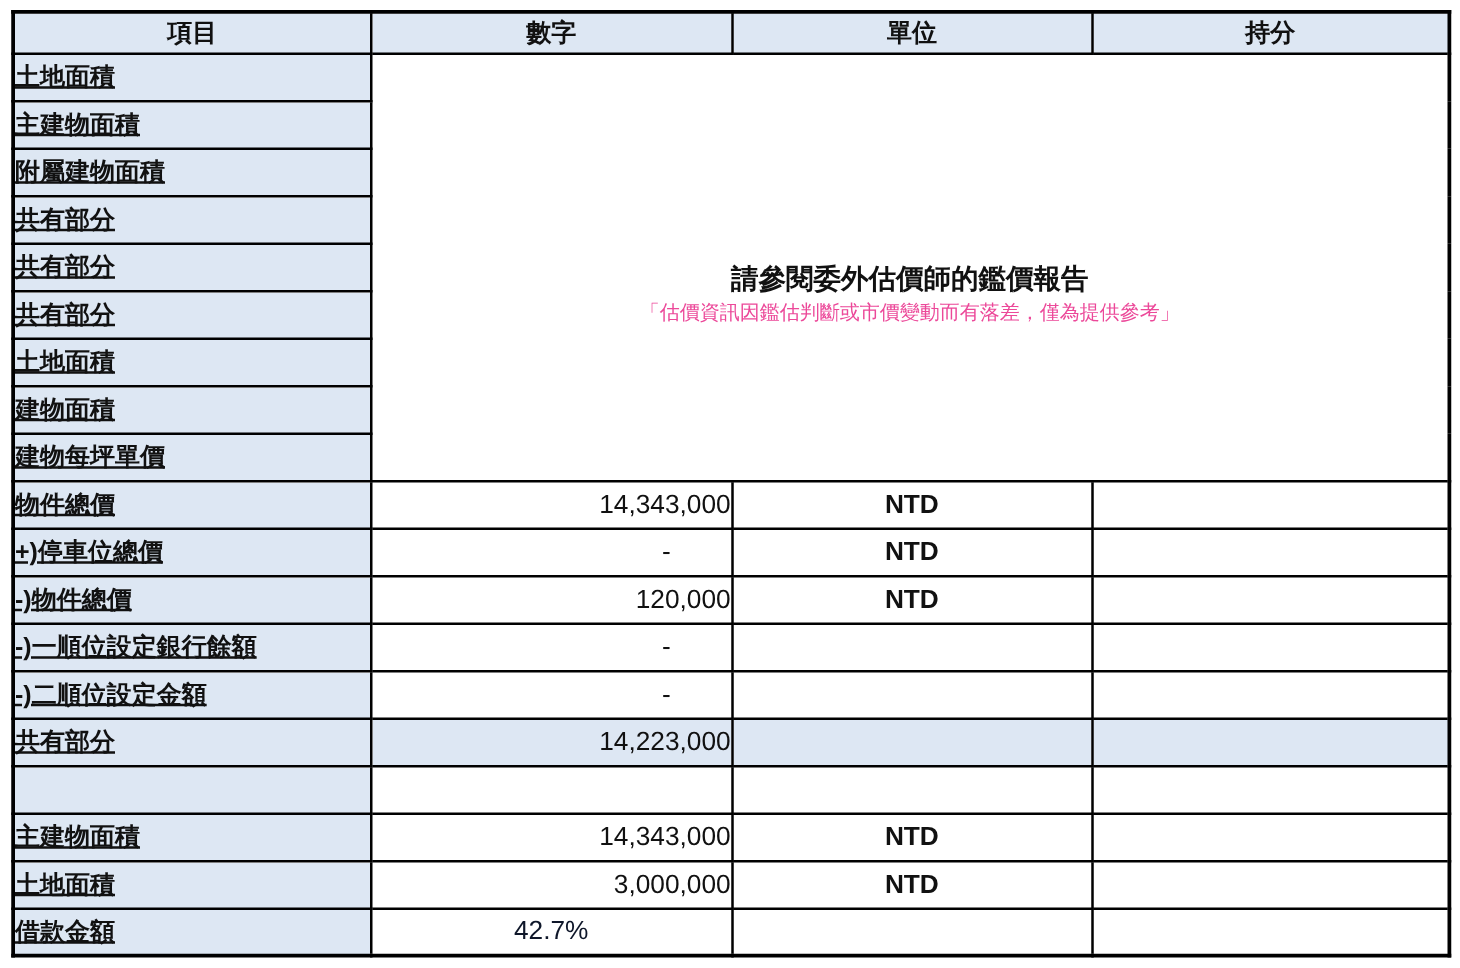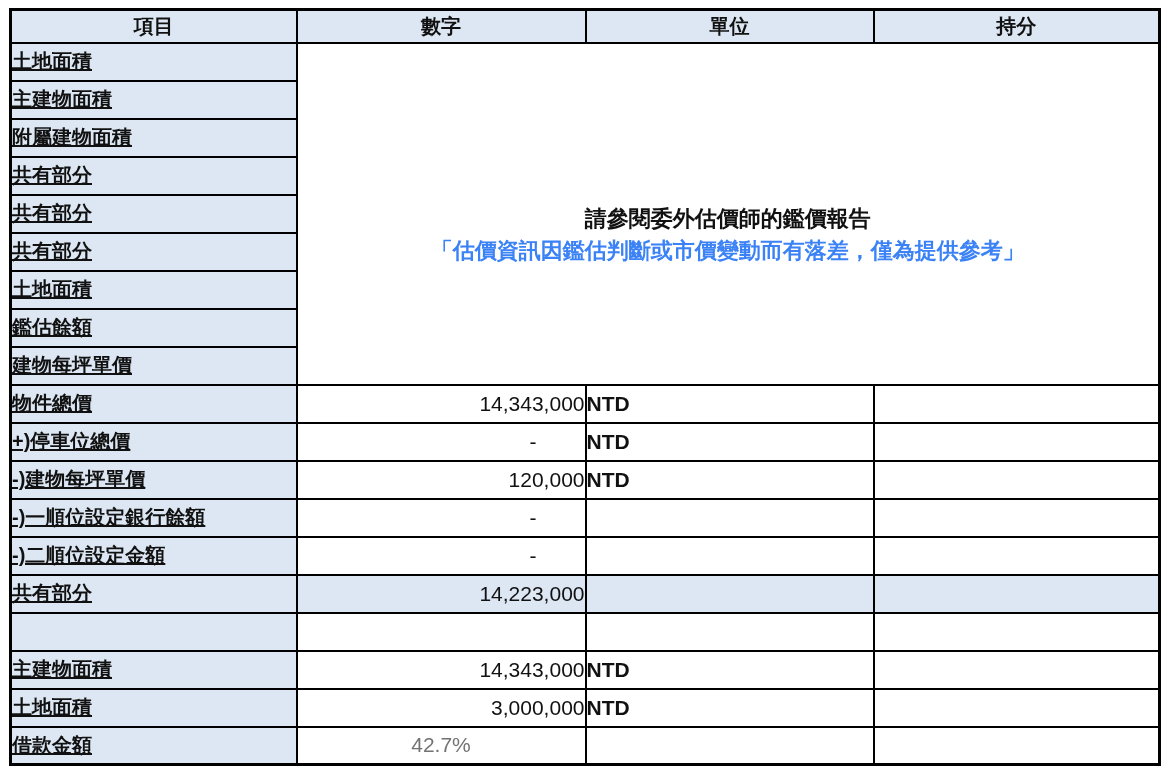--- a/index.html
+++ b/index.html
@@ -51,25 +51,26 @@
     text-align: right;
     padding-right: 14px;
     background: #ffffff;
   }
   td.num.dash {
     padding-right: 48px;
   }
   td.num.pct-red {
     text-align: center;
     padding-right: 0;
-    color: #737373;
+    color: #0f172a;
   }
   td.unit {
     font-size: 21px;
     font-weight: bold;
+    text-align: center;
     background: #ffffff;
   }
   td.share {
     background: #ffffff;
   }
   tr.highlight td {
     background: #dde7f3;
   }
   td.notice {
     background: #ffffff;
@@ -77,23 +78,23 @@
     vertical-align: middle;
   }
   .notice-line1 {
     font-size: 22px;
     font-weight: bold;
     color: #111111;
     line-height: 1.4;
     margin-top: 44px;
   }
   .notice-line2 {
-    font-size: 22px;
-    font-weight: bold;
-    color: #3b82f6;
+    font-size: 16px;
+    font-weight: normal;
+    color: #ec4899;
     line-height: 1.5;
   }
 </style>
 </head>
 <body>
 
 <div class="sheet">
   <table class="valuation">
     <colgroup>
       <col style="width:286px">
@@ -128,40 +129,40 @@
       <tr class="data-row">
         <td class="label">共有部分</td>
       </tr>
       <tr class="data-row">
         <td class="label">共有部分</td>
       </tr>
       <tr class="data-row">
         <td class="label">土地面積</td>
       </tr>
       <tr class="data-row">
-        <td class="label">鑑估餘額</td>
+        <td class="label">建物面積</td>
       </tr>
       <tr class="data-row">
         <td class="label">建物每坪單價</td>
       </tr>
 
       <tr class="data-row">
         <td class="label">物件總價</td>
         <td class="num">14,343,000</td>
         <td class="unit">NTD</td>
         <td class="share"></td>
       </tr>
       <tr class="data-row">
         <td class="label">+)停車位總價</td>
         <td class="num dash">-</td>
         <td class="unit">NTD</td>
         <td class="share"></td>
       </tr>
       <tr class="data-row">
-        <td class="label">-)建物每坪單價</td>
+        <td class="label">-)物件總價</td>
         <td class="num">120,000</td>
         <td class="unit">NTD</td>
         <td class="share"></td>
       </tr>
       <tr class="data-row">
         <td class="label">-)一順位設定銀行餘額</td>
         <td class="num dash">-</td>
         <td class="unit"></td>
         <td class="share"></td>
       </tr>

